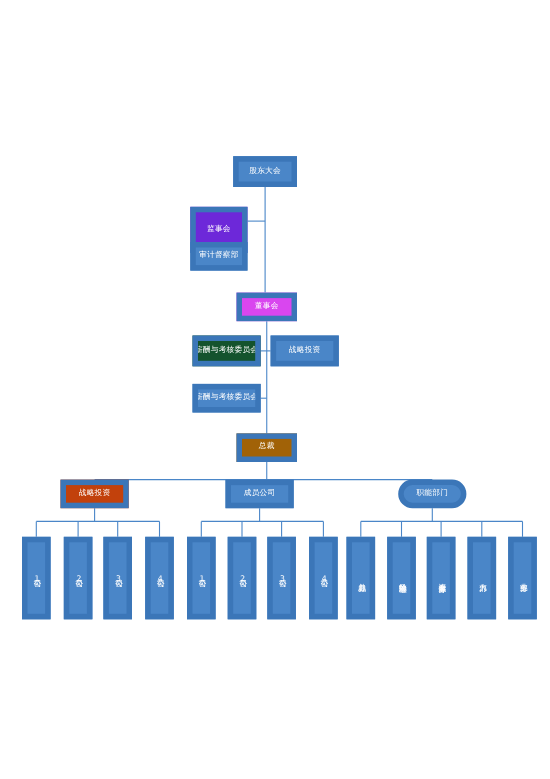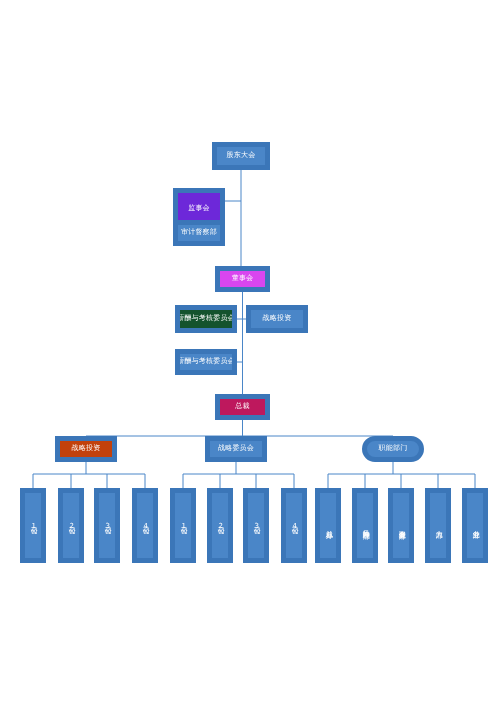--- a/index.html
+++ b/index.html
@@ -111,28 +111,28 @@
       </div>
       <div class="node" style="left: 175px; top: 305px; width: 62px; height: 28px; background: #14532d; border-color: rgb(59, 118, 184);">
         <span class="label">薪酬与考核委员会</span>
       </div>
       <div class="node" style="left: 246px; top: 305px; width: 62px; height: 28px; background: rgb(74, 134, 200); border-color: rgb(59, 118, 184);">
         <span class="label">战略投资</span>
       </div>
       <div class="node" style="left: 175px; top: 349px; width: 62px; height: 26px; background: rgb(74, 134, 200); border-color: rgb(59, 118, 184);">
         <span class="label">薪酬与考核委员会</span>
       </div>
-      <div class="node" style="left: 215px; top: 394px; width: 55px; height: 26px; background: #be185d; border-color: rgb(59, 118, 184); font-family: Liberation Mono, monospace;">
+      <div class="node" style="left: 215px; top: 394px; width: 55px; height: 26px; background: #a16207; border-color: rgb(59, 118, 184); font-family: Liberation Mono, monospace;">
         <span class="label">总裁</span>
       </div>
       <div class="node" style="left: 55px; top: 436px; width: 62px; height: 26px; background: #c2410c; border-color: rgb(59, 118, 184); align-items: center;">
         <span class="label">战略投资</span>
       </div>
       <div class="node" style="left: 205px; top: 436px; width: 62px; height: 26px; background: rgb(74, 134, 200); border-color: rgb(59, 118, 184);">
-        <span class="label">战略委员会</span>
+        <span class="label">成员公司</span>
       </div>
       <div class="node" style="left: 362px; top: 436px; width: 62px; height: 26px; background: rgb(74, 134, 200); border-color: rgb(59, 118, 184); border-radius: 13px;">
         <span class="label">职能部门</span>
       </div>
       <div class="node vert" style="left: 20px; top: 488px; width: 26px; height: 75px; background: rgb(74, 134, 200); border-color: rgb(59, 118, 184);">
         <span class="label">公司1</span>
       </div>
       <div class="node vert" style="left: 58px; top: 488px; width: 26px; height: 75px; background: rgb(74, 134, 200); border-color: rgb(59, 118, 184);">
         <span class="label">公司2</span>
       </div>

